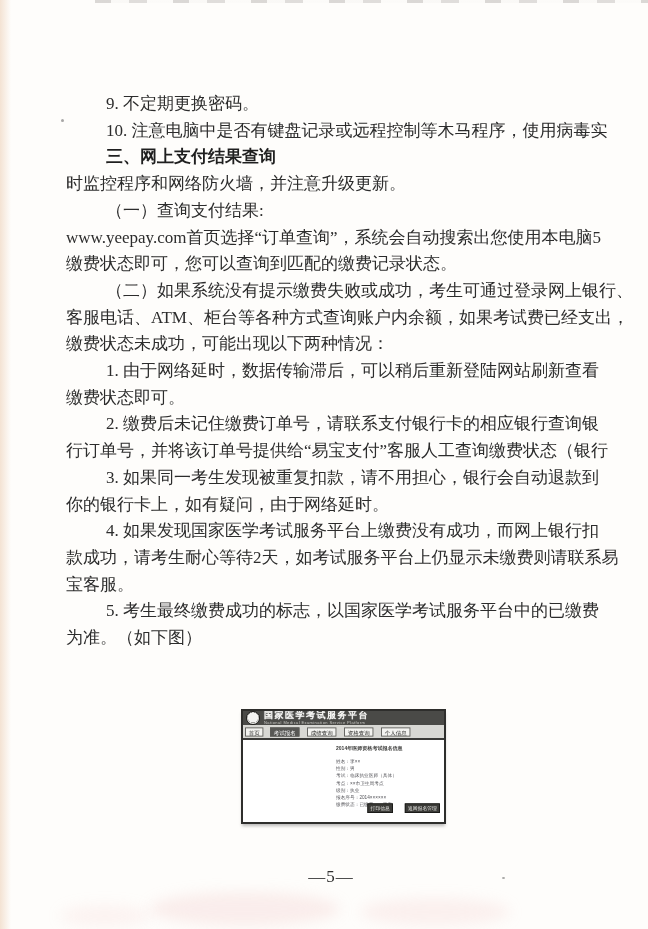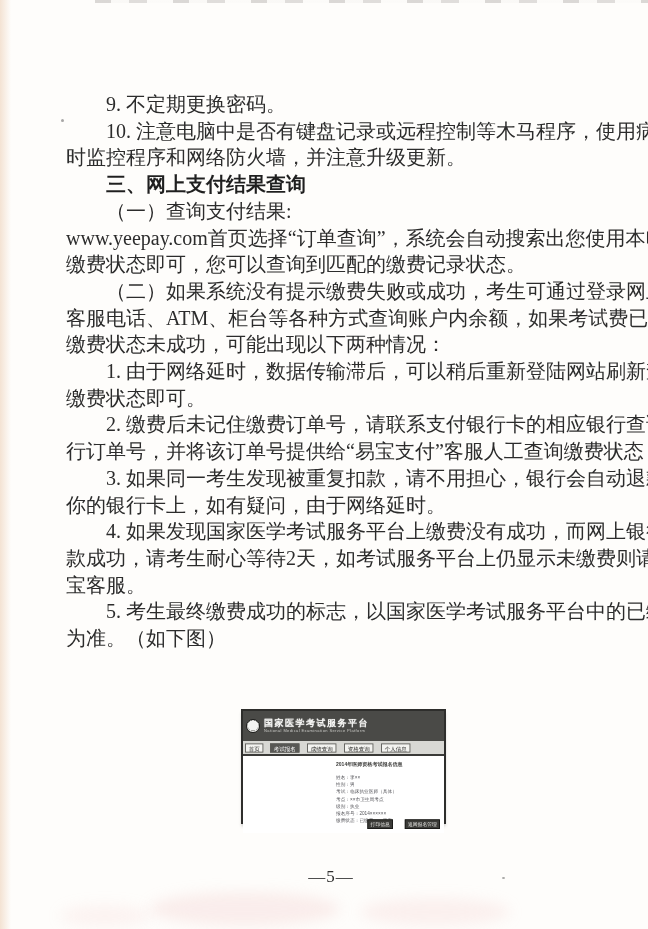--- a/index.html
+++ b/index.html
@@ -26,37 +26,37 @@
   .blob1{left:150px;top:892px;width:190px;height:34px;background:rgba(238,184,182,.22);}
   .blob2{left:360px;top:898px;width:150px;height:28px;background:rgba(238,184,182,.18);}
   .blob3{left:60px;top:905px;width:90px;height:22px;background:rgba(238,184,182,.14);}
   .dot{position:absolute;border-radius:50%;background:rgba(95,95,95,.55);filter:blur(.5px);}
   .dot1{left:61px;top:119px;width:3px;height:3px;}
   .dot2{left:502px;top:877px;width:3px;height:2px;}
 
   
   .textblock{
     position:absolute;left:66px;top:91px;width:527px;
-    font-size:20px;line-height:26.7px;color:#2c2c2c;
+    font-size:17px;line-height:26.7px;color:#2c2c2c;
     filter:blur(.25px);
   }
   .line{margin:0;white-space:nowrap;}
   .indent{padding-left:40px;}
   .heading{font-weight:700;color:#1f1f1f;}
 
   
   .mini-window{
     position:absolute;left:241px;top:709px;width:205px;height:115px;
     box-sizing:border-box;border:2px solid #2e2e2c;background:#fff;
     box-shadow:0 3px 3px -1px rgba(60,60,60,.35);
     filter:blur(.35px);
     font-family:"Liberation Sans","DejaVu Sans",sans-serif;
   }
   .mw-titlebar{
-    height:30px;background:#4a4a47;display:flex;align-items:center;
+    height:14px;background:#4a4a47;display:flex;align-items:center;
     padding-left:3px;overflow:hidden;
   }
   .mw-logo{
     width:12px;height:12px;border-radius:50%;flex:0 0 auto;
     background:radial-gradient(circle at 50% 45%, #f4f4f2 55%, #8a8a86 58%, #f0f0ee 64%);
     border:1px solid #20201e;margin-right:4px;
   }
   .mw-titles{display:flex;flex-direction:column;line-height:1;}
   .mw-title{
     color:#f4f4f2;font-weight:700;font-size:9px;letter-spacing:1.5px;
@@ -110,22 +110,22 @@
   <div class="edge-left"></div>
   <div class="blob blob1"></div>
   <div class="blob blob2"></div>
   <div class="blob blob3"></div>
   <div class="dot dot1"></div>
   <div class="dot dot2"></div>
 
   <div class="textblock">
     <p class="line indent">9. 不定期更换密码。</p>
     <p class="line indent">10. 注意电脑中是否有键盘记录或远程控制等木马程序，使用病毒实</p>
+    <p class="line indent heading">三、网上支付结果查询</p>
     <p class="line">时监控程序和网络防火墙，并注意升级更新。</p>
-    <p class="line indent heading">三、网上支付结果查询</p>
     <p class="line indent">（一）查询支付结果:</p>
     <p class="line">www.yeepay.com首页选择“订单查询”，系统会自动搜索出您使用本电脑5</p>
     <p class="line">缴费状态即可，您可以查询到匹配的缴费记录状态。</p>
     <p class="line indent">（二）如果系统没有提示缴费失败或成功，考生可通过登录网上银行、</p>
     <p class="line">客服电话、ATM、柜台等各种方式查询账户内余额，如果考试费已经支出，</p>
     <p class="line">缴费状态未成功，可能出现以下两种情况：</p>
     <p class="line indent">1. 由于网络延时，数据传输滞后，可以稍后重新登陆网站刷新查看</p>
     <p class="line">缴费状态即可。</p>
     <p class="line indent">2. 缴费后未记住缴费订单号，请联系支付银行卡的相应银行查询银</p>
     <p class="line">行订单号，并将该订单号提供给“易宝支付”客服人工查询缴费状态（银行</p>

